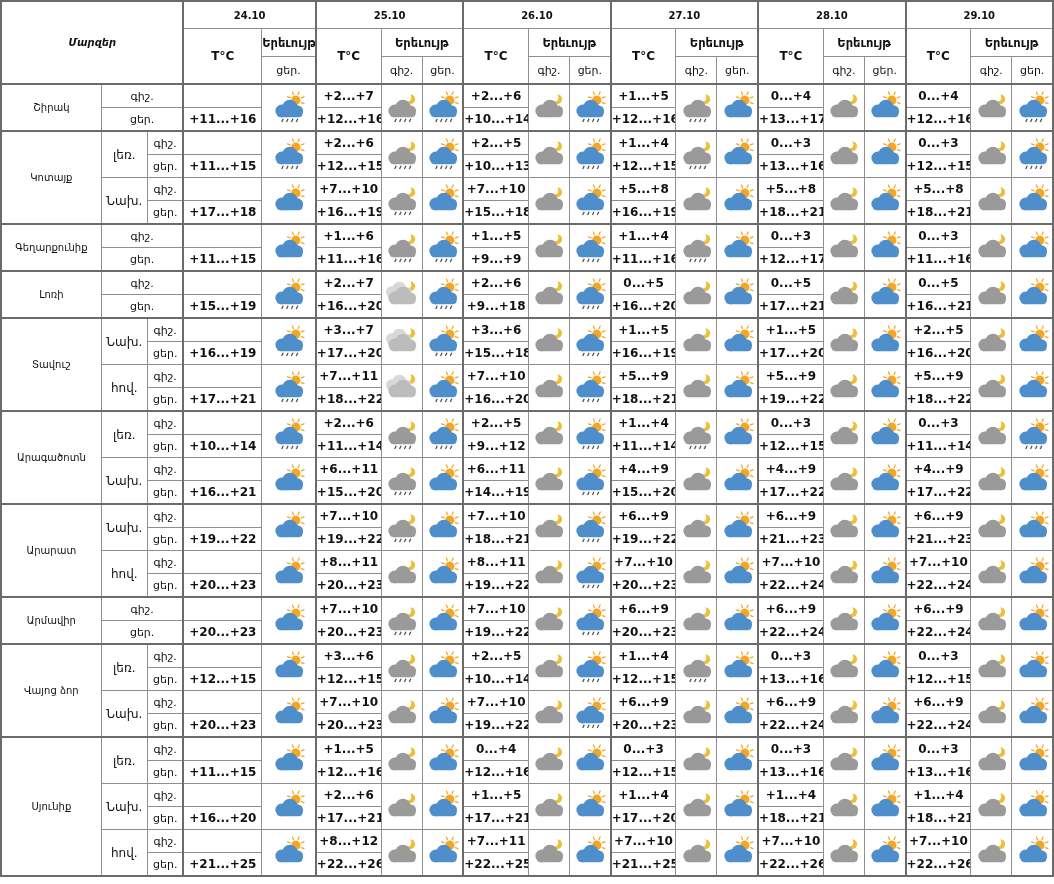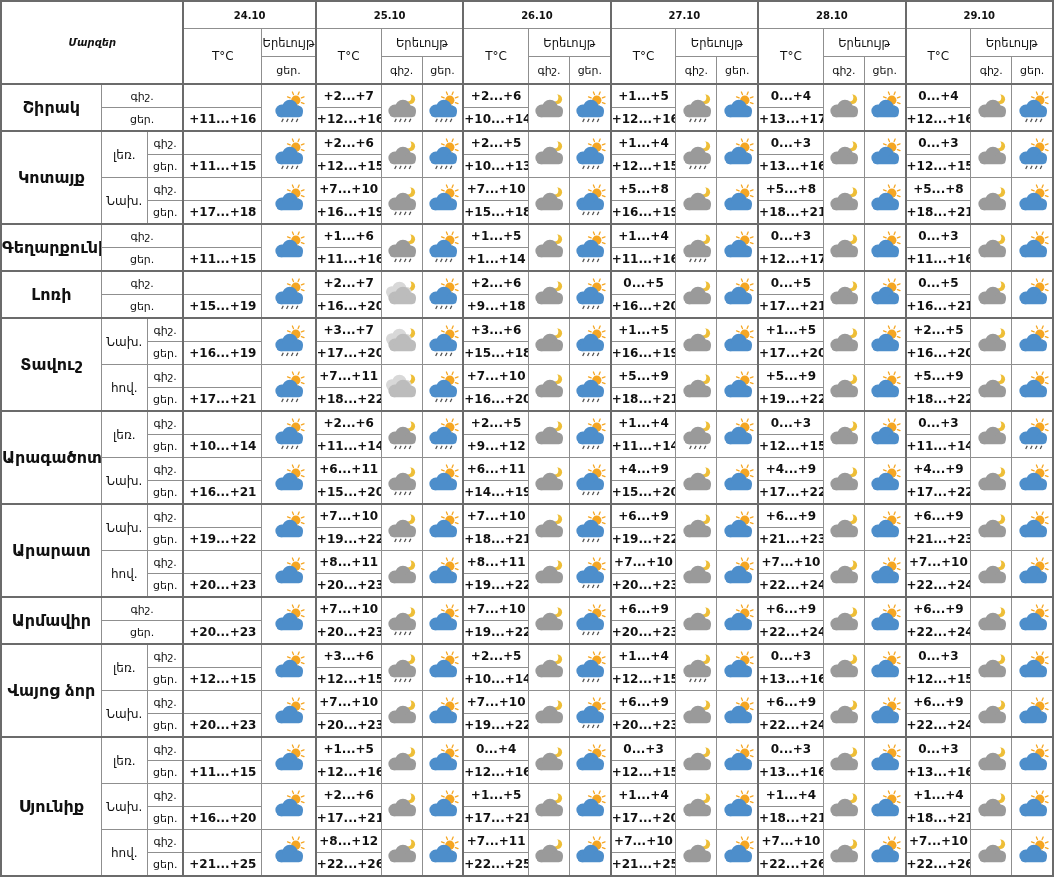--- a/index.html
+++ b/index.html
@@ -3,26 +3,26 @@
 <meta charset="utf-8">
 <style>
   html,body{margin:0;padding:0;background:#ffffff;color:#111;
     font-family:"DejaVu Sans","Liberation Sans",sans-serif;}
   table{border-collapse:collapse;table-layout:fixed;width:1054px;
     border:2px solid #6b6b6b;}
   td{border:1px solid #8f8f8f;text-align:center;vertical-align:middle;
     padding:0;overflow:hidden;white-space:nowrap;}
   tr.h1 td{height:26px;font-weight:bold;font-size:10px;}
   td.corner{font-size:17px;font-weight:bold;font-style:italic;margin-top:12px;}
-  tr.h2 td{height:27px;font-size:12px;}
+  tr.h2 td{height:27px;font-size:12px;font-weight:bold;}
   tr.h2 td.ph{font-size:11.5px;}
   tr.h3 td{height:26px;font-size:11px;}
   tr.data td{height:22px;}
   td.temp{font-weight:bold;font-size:12px;}
-  td.region{font-weight:bold;font-size:16px;white-space:normal;margin-top:31px;}
+  td.region{font-weight:normal;font-size:10px;white-space:normal;margin-top:31px;}
   td.zone{font-weight:normal;font-size:12px;}
   td.dp{font-size:11px;}
   td.grp{border-left:2px solid #6b6b6b;}
   tr.bandstart > td{border-top:2px solid #6b6b6b;}
   td.icon svg{display:block;margin:0 auto;}
 </style>
 </head>
 <body>
 
 <table id="forecast-table">
@@ -830,21 +830,21 @@
             <circle cx="20.5" cy="17" r="8" fill="#4d8ecb"></circle>
             <circle cx="28.5" cy="20.5" r="5.5" fill="#4d8ecb"></circle>
             <rect x="7" y="19.5" width="26.5" height="7.5" rx="3.7" fill="#4d8ecb"></rect>
           </svg>
         </td>
       </tr>
       <tr class="data">
         <td class="dp" colspan="2">ցեր.</td>
         <td class="temp grp">+11...+15</td>
         <td class="temp grp">+11...+16</td>
-        <td class="temp grp">+1...+14</td>
+        <td class="temp grp">+9...+9</td>
         <td class="temp grp">+11...+16</td>
         <td class="temp grp">+12...+17</td>
         <td class="temp grp">+11...+16</td>
       </tr>
       <tr class="data bandstart">
         <td class="region" rowspan="2">Լոռի</td>
         <td class="dp" colspan="2">գիշ.</td>
         <td class="temp grp"></td>
         <td class="icon" rowspan="2">
           <svg width="37" height="33" viewBox="0 0 38 34">

